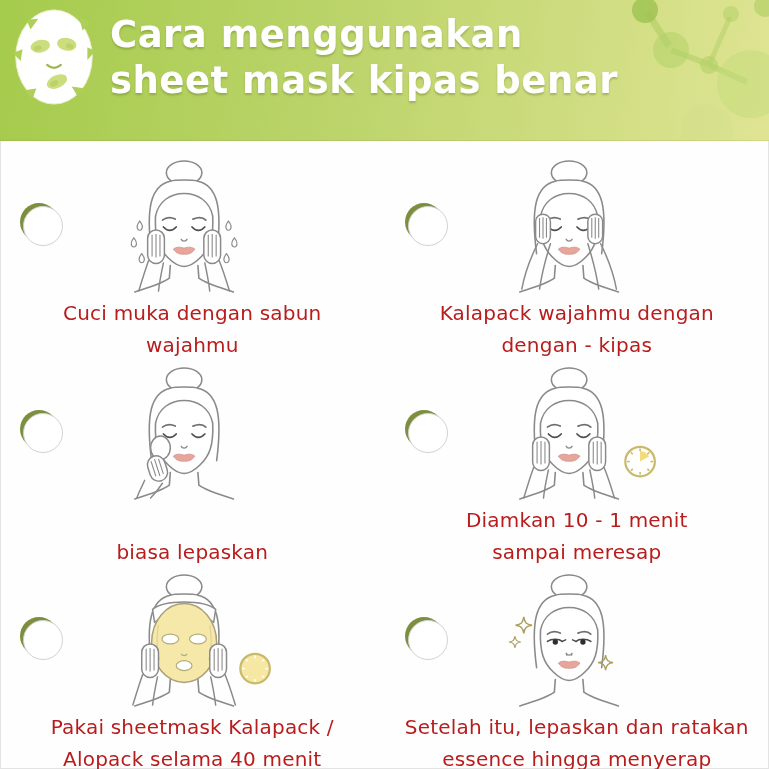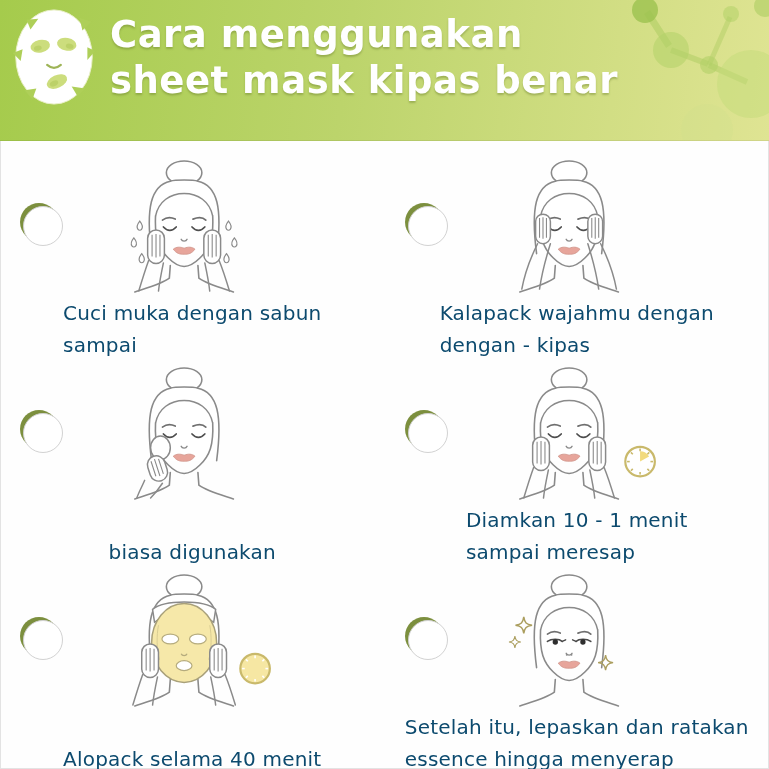--- a/index.html
+++ b/index.html
@@ -33,21 +33,21 @@
     background:#7c8f3e;color:#fff;display:flex;align-items:center;justify-content:center;
     font-size:18px;font-weight:bold;z-index:2;
   }
   .badge::after{
     content:'';position:absolute;inset:-1px;border-radius:50%;
     border:1.5px solid #d2d2d2;background:#ffffff;
     transform:translate(4px,4px);z-index:-1;
   }
   .illo{margin-top:10px;height:138px;}
   .caption{
-    margin:2px 0 0 0;text-align:left;color:#0c4a6e;
+    margin:2px 0 0 0;text-align:center;color:#b91c1c;
     font-size:20px;line-height:32px;letter-spacing:.2px;white-space:nowrap;
   }
 </style>
 </head>
 <body>
 
 <div class="page">
 
   <header class="header">
     <span class="mask-badge">
@@ -119,21 +119,21 @@
               <path d="M0,-5 C2.8,-1.5 3.2,1.5 1.8,3.4 C0.9,4.6 -0.9,4.6 -1.8,3.4 C-3.2,1.5 -2.8,-1.5 0,-5 Z" transform="translate(47,70)" fill="#fff" stroke="#8a8a8a" stroke-width="1.2"></path>
               <path d="M0,-5 C2.8,-1.5 3.2,1.5 1.8,3.4 C0.9,4.6 -0.9,4.6 -1.8,3.4 C-3.2,1.5 -2.8,-1.5 0,-5 Z" transform="translate(41,87)" fill="#fff" stroke="#8a8a8a" stroke-width="1.2"></path>
               <path d="M0,-5 C2.8,-1.5 3.2,1.5 1.8,3.4 C0.9,4.6 -0.9,4.6 -1.8,3.4 C-3.2,1.5 -2.8,-1.5 0,-5 Z" transform="translate(49,103)" fill="#fff" stroke="#8a8a8a" stroke-width="1.2"></path>
               <path d="M0,-5 C2.8,-1.5 3.2,1.5 1.8,3.4 C0.9,4.6 -0.9,4.6 -1.8,3.4 C-3.2,1.5 -2.8,-1.5 0,-5 Z" transform="translate(137,70)" fill="#fff" stroke="#8a8a8a" stroke-width="1.2"></path>
               <path d="M0,-5 C2.8,-1.5 3.2,1.5 1.8,3.4 C0.9,4.6 -0.9,4.6 -1.8,3.4 C-3.2,1.5 -2.8,-1.5 0,-5 Z" transform="translate(143,87)" fill="#fff" stroke="#8a8a8a" stroke-width="1.2"></path>
               <path d="M0,-5 C2.8,-1.5 3.2,1.5 1.8,3.4 C0.9,4.6 -0.9,4.6 -1.8,3.4 C-3.2,1.5 -2.8,-1.5 0,-5 Z" transform="translate(135,103)" fill="#fff" stroke="#8a8a8a" stroke-width="1.2"></path>
             </g>
           </svg></div>
     <p class="caption">
       <span class="l1">Cuci muka dengan sabun</span><br>
-      <span class="l2">sampai</span>
+      <span class="l2">wajahmu</span>
     </p>
   </section>
 
   <section class="step">
     <div class="badge">
       <span class="num">2</span>
     </div>
     <div class="illo"><svg width="200" height="138" viewBox="0 0 200 140">
             <ellipse cx="92" cy="16" rx="18" ry="12" fill="#fff" stroke="#8a8a8a" stroke-width="1.6"></ellipse>
             <path d="M59,98 C53,52 58,29 78,24.5 C83,23 101,23 106,24.5 C126,29 131,52 125,98 Z" fill="#fff" stroke="none"></path>
@@ -179,21 +179,21 @@
       <ellipse cx="68" cy="85" rx="10" ry="12" fill="#fff" stroke="#8a8a8a" stroke-width="1.5"></ellipse>
       <g transform="rotate(-18 65 106)">
                 <rect x="56" y="93" width="18" height="26" rx="9" fill="#fff" stroke="#8a8a8a" stroke-width="1.5"></rect>
         <path d="M61,97 V113 M65,96 V114 M69,97 V113" stroke="#8a8a8a" stroke-width="1.1" fill="none"></path>
               </g>
       <path d="M52,118 C49,125 46,130 44,136 M70,121 C66,127 62,132 58,136" fill="none" stroke="#8a8a8a" stroke-width="1.5" stroke-linecap="round"></path>
             </g>
           </svg></div>
     <p class="caption">
       <br>
-      <span class="l2">biasa digunakan</span>
+      <span class="l2">biasa lepaskan</span>
     </p>
   </section>
 
   <section class="step">
     <div class="badge">
       <span class="num">4</span>
     </div>
     <div class="illo"><svg width="200" height="138" viewBox="0 0 200 140">
             <ellipse cx="92" cy="16" rx="18" ry="12" fill="#fff" stroke="#8a8a8a" stroke-width="1.6"></ellipse>
             <path d="M59,98 C53,52 58,29 78,24.5 C83,23 101,23 106,24.5 C126,29 131,52 125,98 Z" fill="#fff" stroke="none"></path>
@@ -265,21 +265,21 @@
               <line x1="7.4" y1="7.4" x2="9.3" y2="9.3" stroke="#ffffff" stroke-width="1.6"></line>
               <line x1="0.0" y1="10.5" x2="0.0" y2="13.2" stroke="#ffffff" stroke-width="1.6"></line>
               <line x1="-7.4" y1="7.4" x2="-9.3" y2="9.3" stroke="#ffffff" stroke-width="1.6"></line>
               <line x1="-10.5" y1="0.0" x2="-13.2" y2="0.0" stroke="#ffffff" stroke-width="1.6"></line>
               <line x1="-7.4" y1="-7.4" x2="-9.3" y2="-9.3" stroke="#ffffff" stroke-width="1.6"></line>
               <line x1="-0.0" y1="-10.5" x2="-0.0" y2="-13.2" stroke="#ffffff" stroke-width="1.6"></line>
               <line x1="7.4" y1="-7.4" x2="9.3" y2="-9.3" stroke="#ffffff" stroke-width="1.6"></line>
             </g>
           </svg></div>
     <p class="caption">
-      <br>
+      <span class="l1">Pakai sheetmask Kalapack /</span><br>
       <span class="l2">Alopack selama 40 menit</span>
     </p>
   </section>
 
   <section class="step">
     <div class="badge">
       <span class="num">6</span>
     </div>
     <div class="illo"><svg width="200" height="138" viewBox="0 0 200 140">
             <ellipse cx="92" cy="16" rx="18" ry="12" fill="#fff" stroke="#8a8a8a" stroke-width="1.6"></ellipse>

